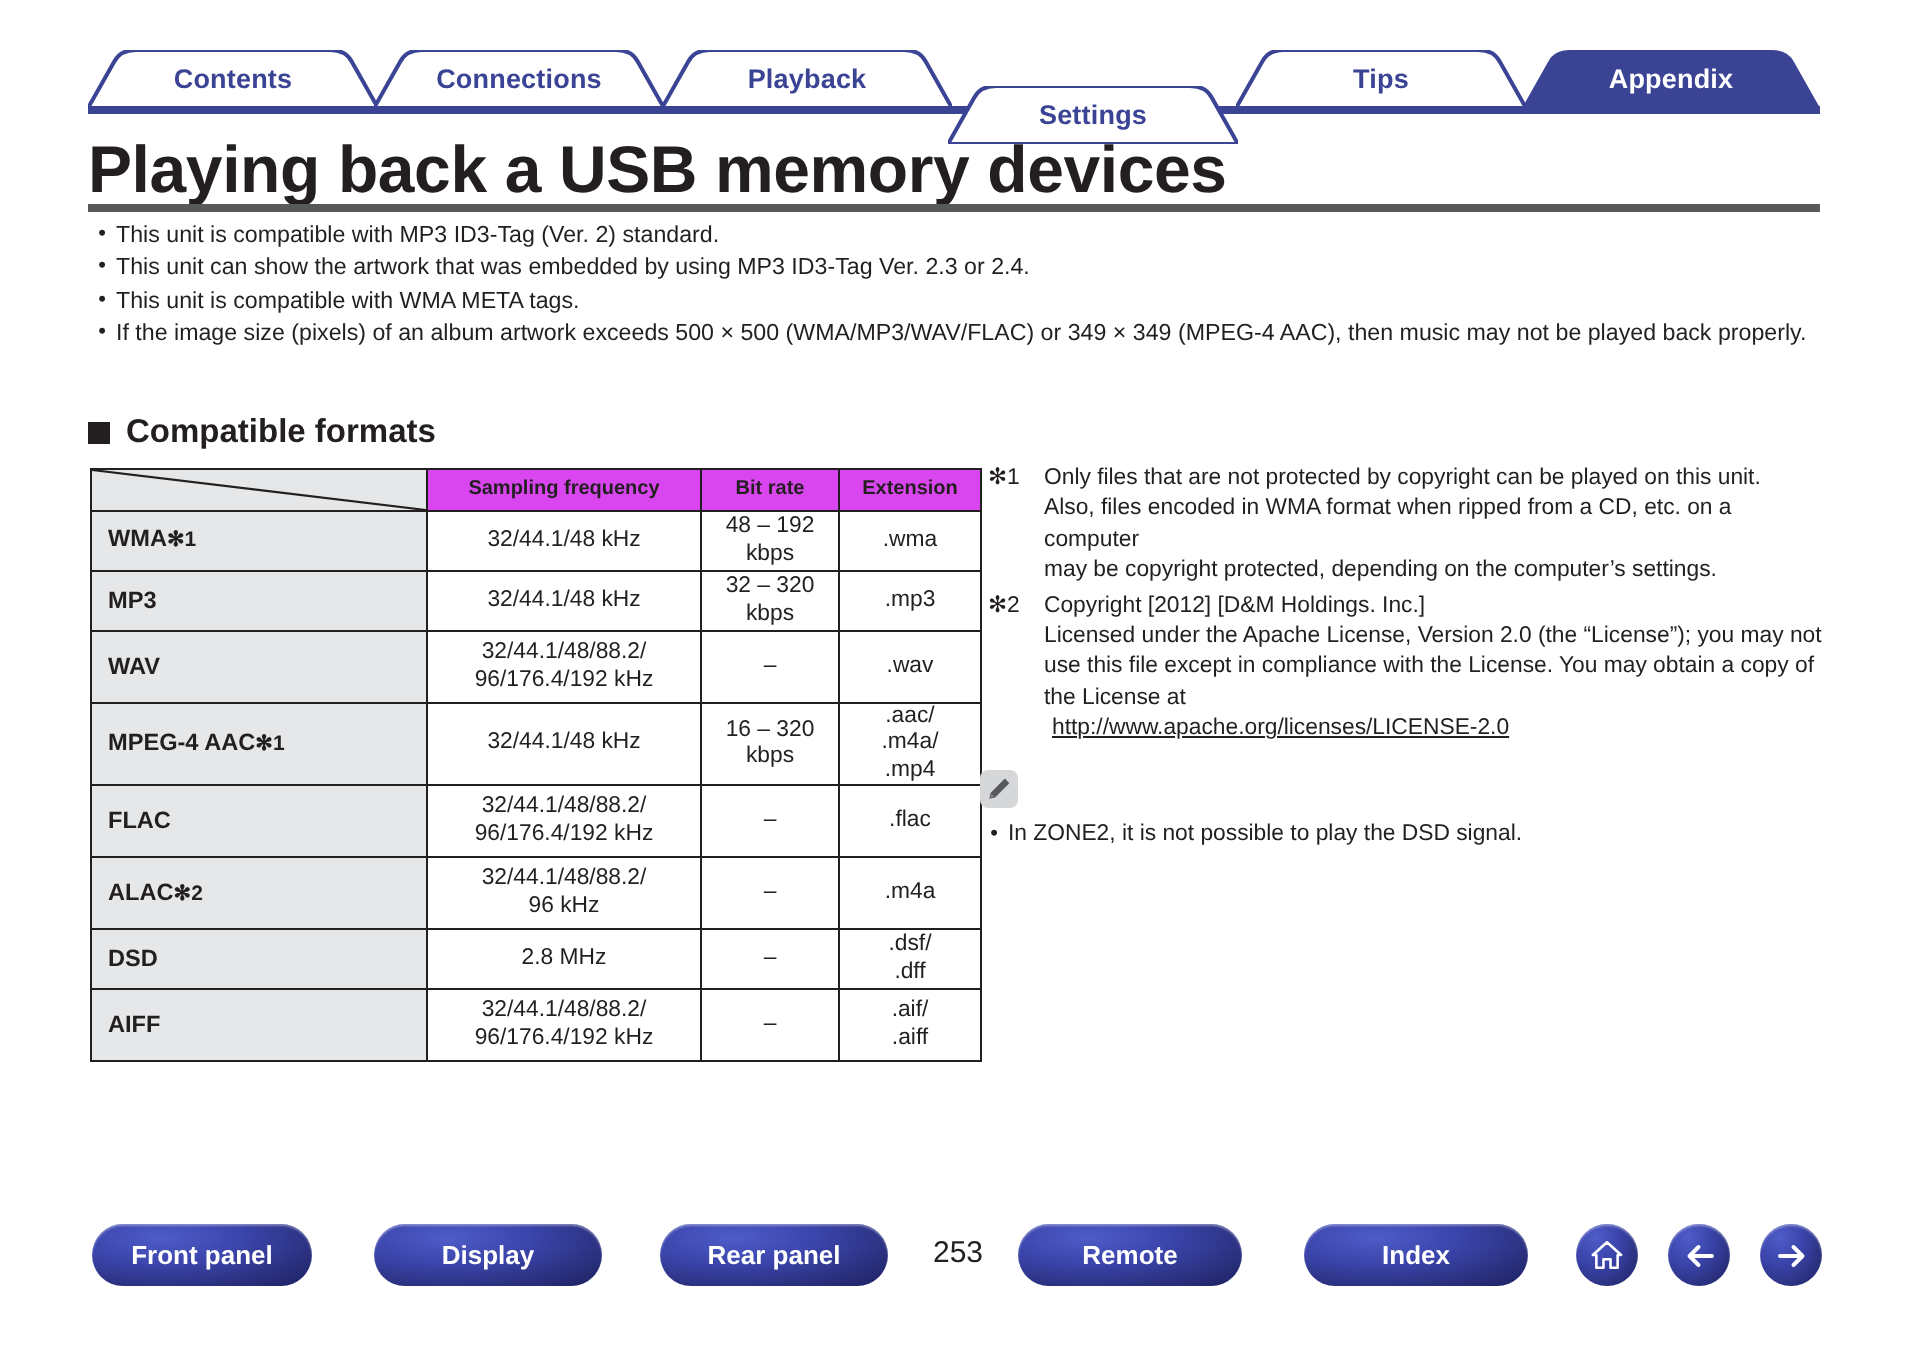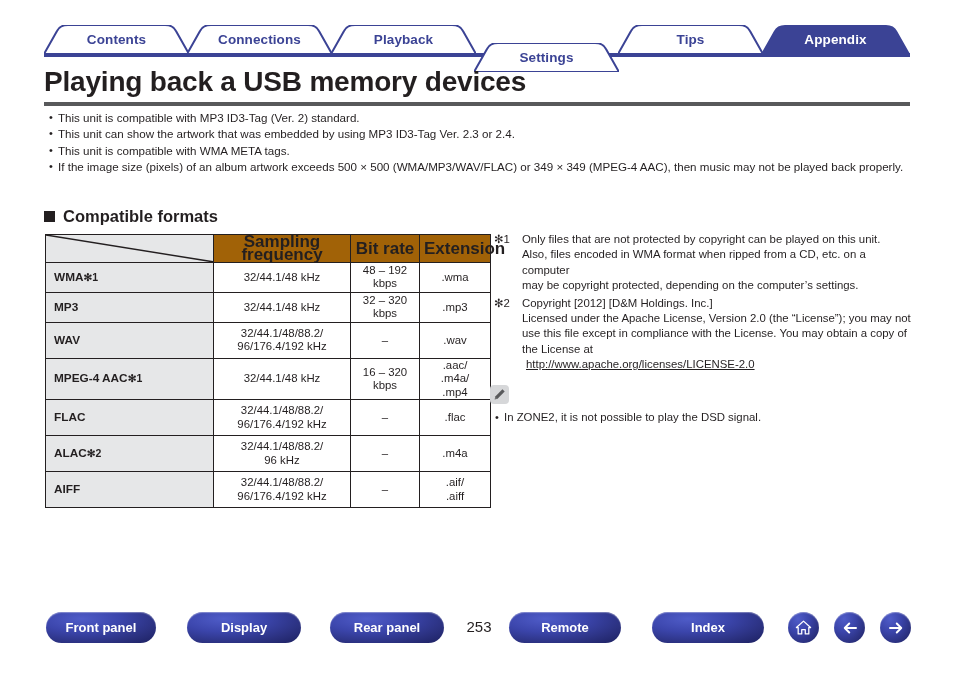--- a/index.html
+++ b/index.html
@@ -55,21 +55,21 @@
     z-index: 2;
     padding-bottom: 1px;
   }
   .tab.active .tab-label { color: #ffffff; }
 
   
   .page-title {
     position: absolute;
     left: 44px;
     top: 66px;
-    font-size: 28px;
+    font-size: 33px;
     font-weight: bold;
     color: #231f20;
     letter-spacing: -0.2px;
     white-space: nowrap;
   }
   .title-rule {
     position: absolute;
     left: 44px;
     top: 102px;
     width: 866px;
@@ -147,23 +147,23 @@
     font-weight: bold;
     font-size: 11.8px;
     background: #e6e7e8;
     padding-left: 8px;
   }
   .fmt-table .c-freq { width: 128px; }
   .fmt-table .c-rate { width: 60px; }
   .fmt-table .c-ext  { width: 62px; }
 
   .fmt-table thead th {
-    background: #a16207;
+    background: #d946ef;
     font-weight: bold;
-    font-size: 17px;
+    font-size: 10px;
     height: 20px;
   }
   .fmt-table thead th.corner {
     position: relative;
     padding: 0;
     overflow: hidden;
   }
   .corner-diag {
     position: absolute;
     left: 0; top: 0;
@@ -431,20 +431,33 @@
         <td class="c-name"><span>ALAC</span><span><span class="star">✻</span><span class="star-n">2</span></span></td>
         <td class="c-freq">
           <span style="display: block;">32/44.1/48/88.2/</span>
           <span style="display: block;">96 kHz</span>
         </td>
         <td class="c-rate">
           <span style="display: block;">–</span>
         </td>
         <td class="c-ext">
           <span style="display: block;">.m4a</span>
+        </td>
+      </tr>
+      <tr>
+        <td class="c-name"><span>DSD</span></td>
+        <td class="c-freq">
+          <span style="display: block;">2.8 MHz</span>
+        </td>
+        <td class="c-rate">
+          <span style="display: block;">–</span>
+        </td>
+        <td class="c-ext">
+          <span style="display: block;">.dsf/</span>
+          <span style="display: block;">.dff</span>
         </td>
       </tr>
       <tr class="tall">
         <td class="c-name"><span>AIFF</span></td>
         <td class="c-freq">
           <span style="display: block;">32/44.1/48/88.2/</span>
           <span style="display: block;">96/176.4/192 kHz</span>
         </td>
         <td class="c-rate">
           <span style="display: block;">–</span>

